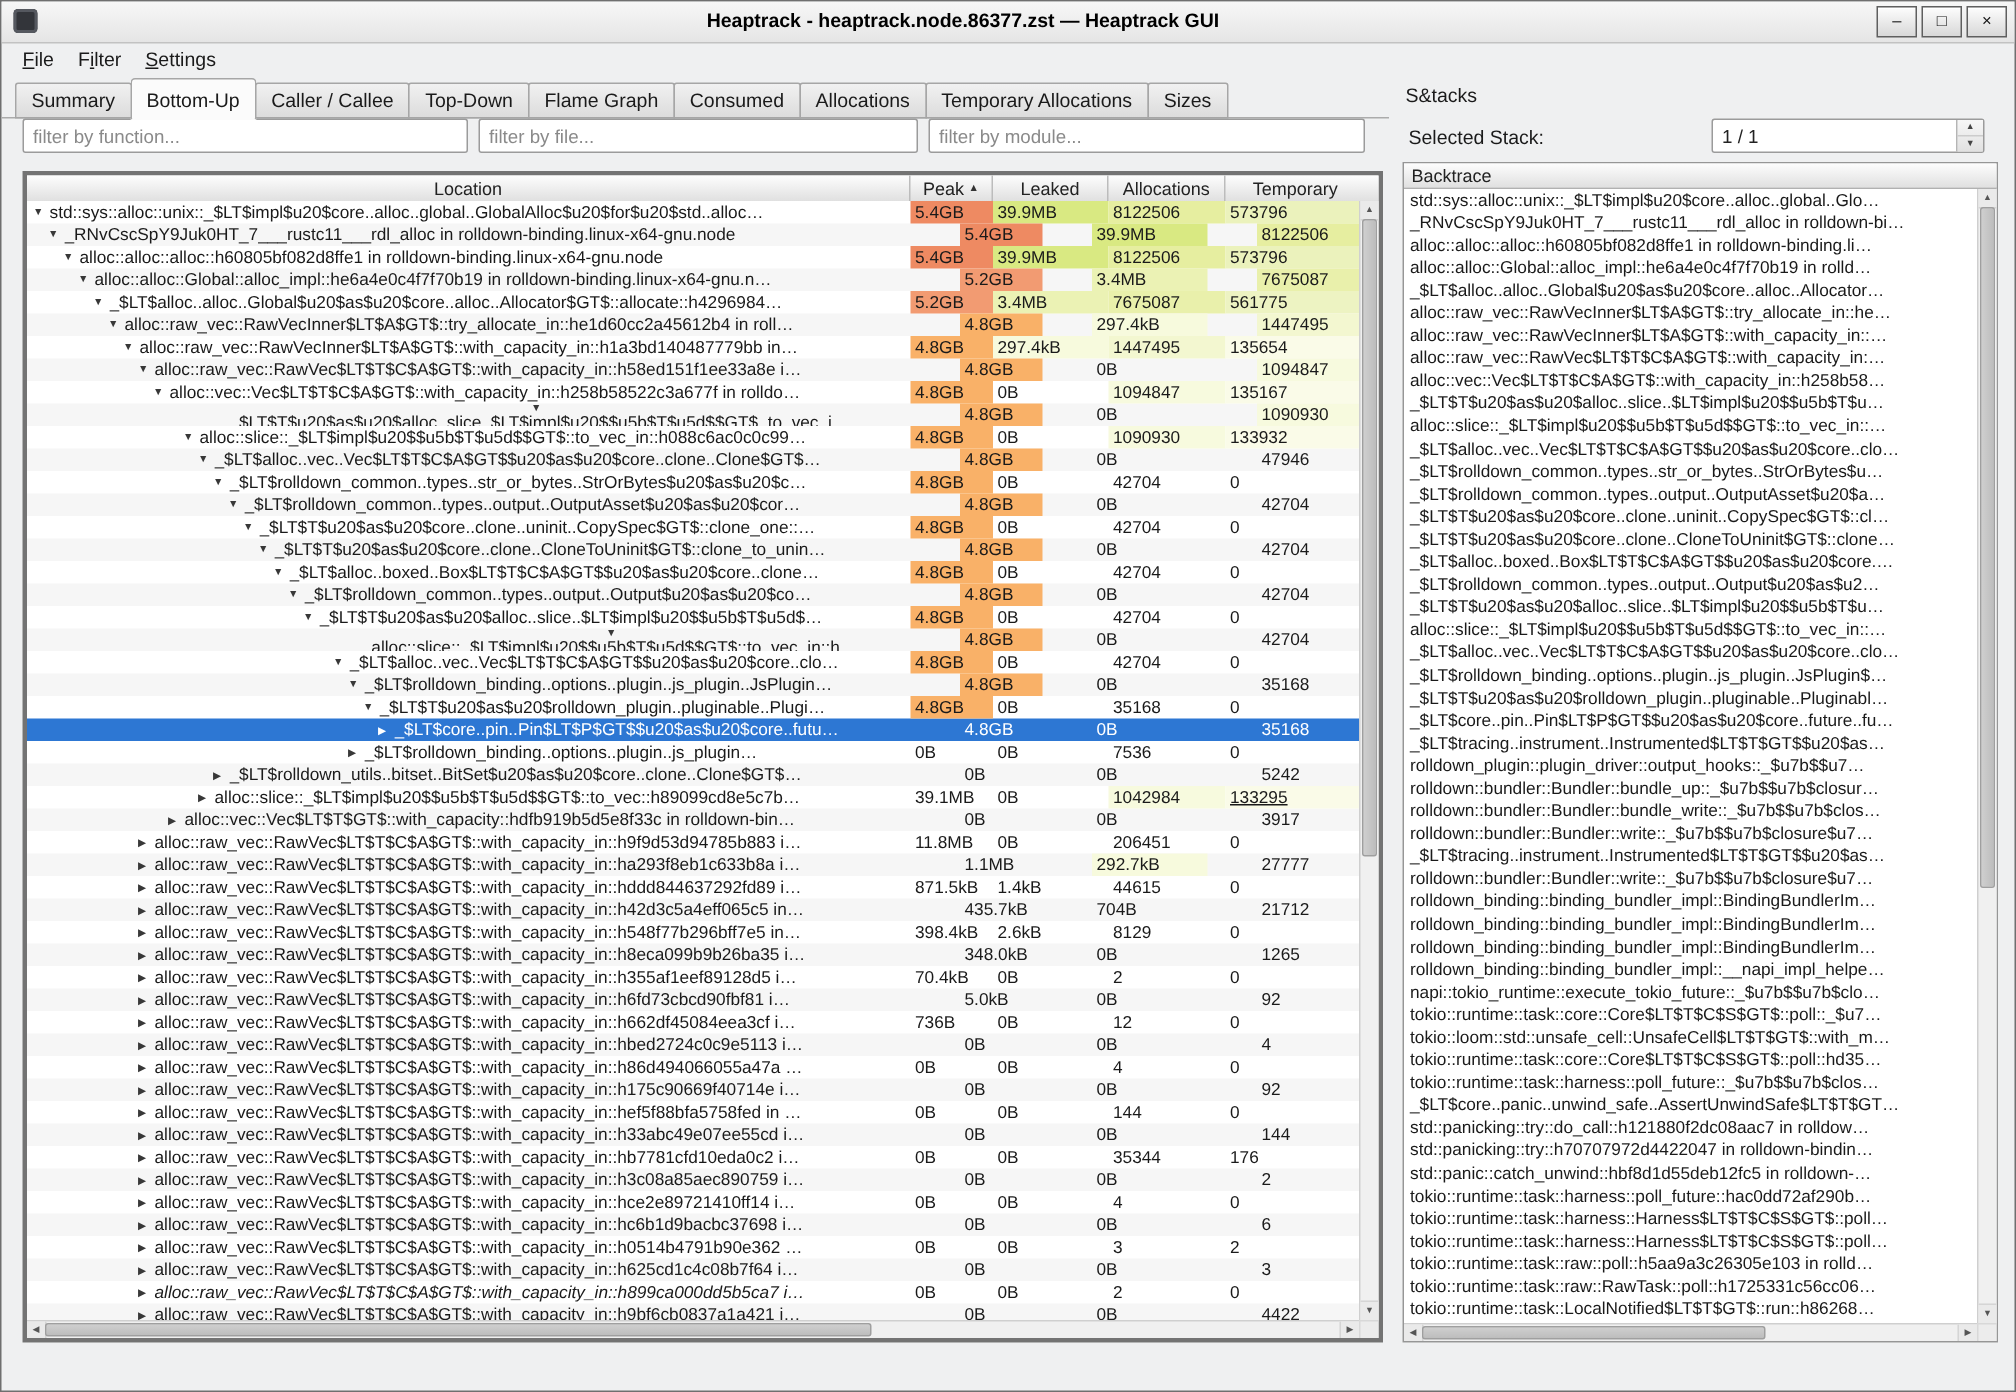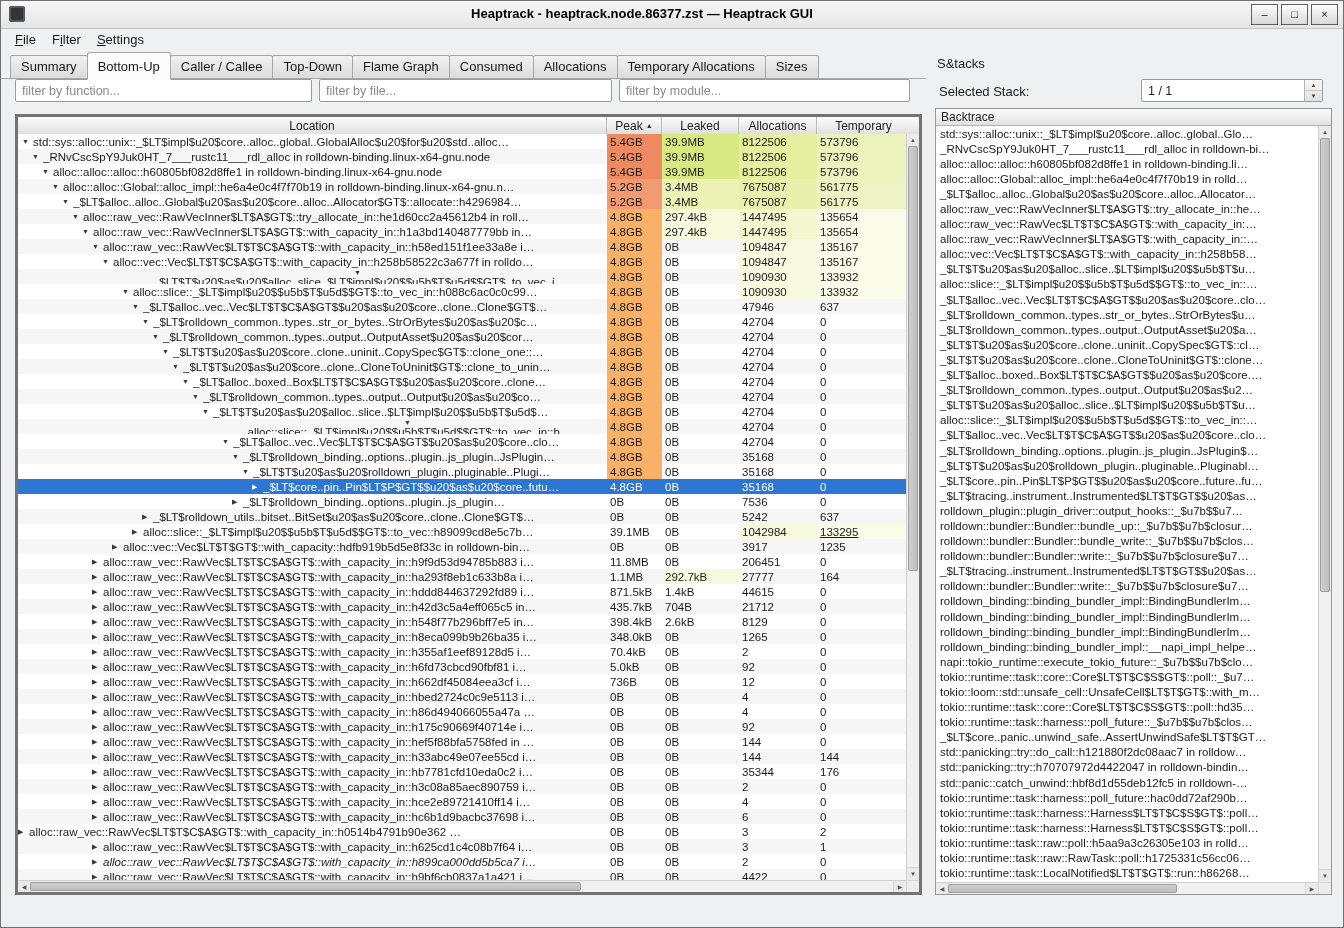--- a/index.html
+++ b/index.html
@@ -56,21 +56,21 @@
     background:#fff; border:3px solid #737373; box-sizing:border-box; }
   .thead { position:absolute; top:0; left:0; right:0; height:17px; display:flex;
     background:linear-gradient(#fdfdfd,#e0e0e0); border-bottom:1px solid #b1b1b1; font-size:12px; color:#222; }
   .th { display:flex; align-items:center; justify-content:center; border-right:1px solid #bcbcbc;
     box-sizing:border-box; height:100%; overflow:hidden; white-space:nowrap; }
   .th-loc { width:589px; } .th-peak { width:55px; } .th-leaked { width:77px; }
   .th-alloc { width:78px; } .th-temp { width:93px; border-right:none; }
   .sortind { font-size:7px; margin-left:3px; color:#333; }
   .tbody { position:absolute; top:17px; left:0; width:892px; bottom:12px; overflow:hidden; }
   .trow { display:flex; height:15px; align-items:stretch; font-size:11.5px; white-space:nowrap; background:#fff; }
-  .trow.alt { background:#f6f6f6; }
+  .trow.alt { background:#f6f6f6;gap:33px; }
   .trow.sel { background:#2d77d3; color:#fff; }
   .c-loc { width:589px; display:flex; align-items:center; overflow:hidden; box-sizing:border-box; flex-shrink:0; }
   .arrow { width:11px; flex-shrink:0; font-size:7px; color:#383838; }
   .trow.sel .arrow { color:#fff; }
   .loctext { overflow:hidden; text-overflow:ellipsis; }
   .cell { display:flex; align-items:center; padding-left:3px; box-sizing:border-box; flex-shrink:0; overflow:hidden; }
   .c-peak { width:55px; } .c-leaked { width:77px; } .c-alloc { width:78px; } .c-temp { width:93px; }
   
   .backpanel { position:absolute; left:934px; top:107px; width:397px; height:787px;
     background:#fff; border:1px solid #969696; box-sizing:border-box;text-decoration:underline; }
@@ -634,21 +634,21 @@
           <div class="c-loc" style="padding-left: 74px;">
             <span class="arrow">▶</span>
             <span class="loctext">alloc::raw_vec::RawVec$LT$T$C$A$GT$::with_capacity_in::hc6b1d9bacbc37698 i…</span>
           </div>
           <div class="cell c-peak">0B</div>
           <div class="cell c-leaked">0B</div>
           <div class="cell c-alloc">6</div>
           <div class="cell c-temp">0</div>
         </div>
         <div class="trow">
-          <div class="c-loc" style="">
+          <div class="c-loc" style="padding-left: 74px;">
             <span class="arrow">▶</span>
             <span class="loctext">alloc::raw_vec::RawVec$LT$T$C$A$GT$::with_capacity_in::h0514b4791b90e362 …</span>
           </div>
           <div class="cell c-peak">0B</div>
           <div class="cell c-leaked">0B</div>
           <div class="cell c-alloc">3</div>
           <div class="cell c-temp">2</div>
         </div>
         <div class="trow alt">
           <div class="c-loc" style="padding-left: 74px;">
@@ -696,22 +696,22 @@
 
   <div class="backpanel">
     <div class="bhead">Backtrace</div>
     <div class="brows" id="backtrace-rows">
         <div class="btrow">std::sys::alloc::unix::_$LT$impl$u20$core..alloc..global..Glo…</div>
         <div class="btrow">_RNvCscSpY9Juk0HT_7___rustc11___rdl_alloc in rolldown-bi…</div>
         <div class="btrow">alloc::alloc::alloc::h60805bf082d8ffe1 in rolldown-binding.li…</div>
         <div class="btrow">alloc::alloc::Global::alloc_impl::he6a4e0c4f7f70b19 in rolld…</div>
         <div class="btrow">_$LT$alloc..alloc..Global$u20$as$u20$core..alloc..Allocator…</div>
         <div class="btrow">alloc::raw_vec::RawVecInner$LT$A$GT$::try_allocate_in::he…</div>
+        <div class="btrow">alloc::raw_vec::RawVecInner$LT$A$GT$::with_capacity_in::…</div>
         <div class="btrow">alloc::raw_vec::RawVec$LT$T$C$A$GT$::with_capacity_in:…</div>
-        <div class="btrow">alloc::raw_vec::RawVecInner$LT$A$GT$::with_capacity_in::…</div>
         <div class="btrow">alloc::vec::Vec$LT$T$C$A$GT$::with_capacity_in::h258b58…</div>
         <div class="btrow">_$LT$T$u20$as$u20$alloc..slice..$LT$impl$u20$$u5b$T$u…</div>
         <div class="btrow">alloc::slice::_$LT$impl$u20$$u5b$T$u5d$$GT$::to_vec_in::…</div>
         <div class="btrow">_$LT$alloc..vec..Vec$LT$T$C$A$GT$$u20$as$u20$core..clo…</div>
         <div class="btrow">_$LT$rolldown_common..types..str_or_bytes..StrOrBytes$u…</div>
         <div class="btrow">_$LT$rolldown_common..types..output..OutputAsset$u20$a…</div>
         <div class="btrow">_$LT$T$u20$as$u20$core..clone..uninit..CopySpec$GT$::cl…</div>
         <div class="btrow">_$LT$T$u20$as$u20$core..clone..CloneToUninit$GT$::clone…</div>
         <div class="btrow">_$LT$alloc..boxed..Box$LT$T$C$A$GT$$u20$as$u20$core.…</div>
         <div class="btrow">_$LT$rolldown_common..types..output..Output$u20$as$u2…</div>

